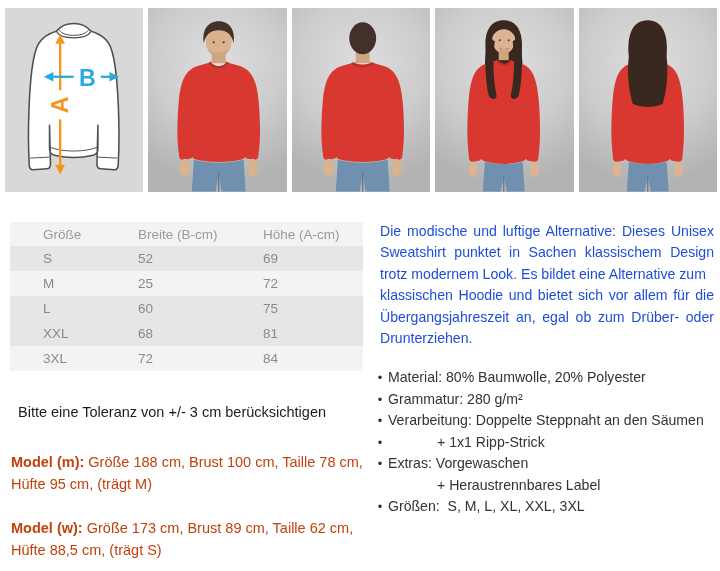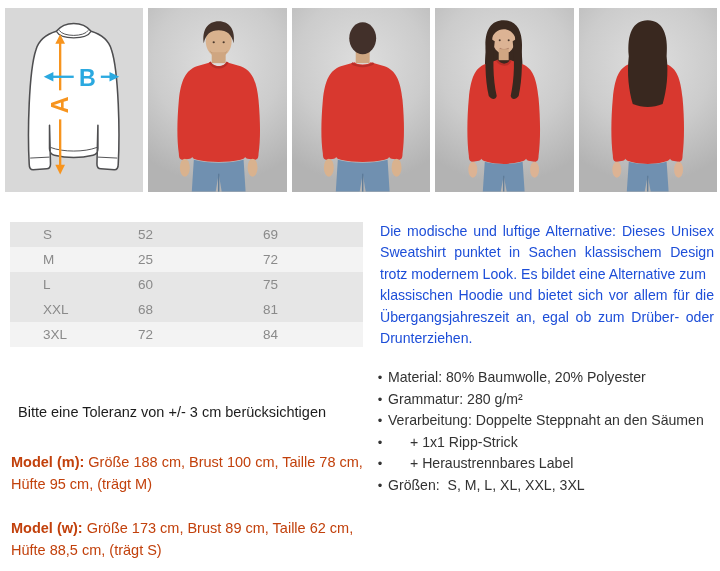--- a/index.html
+++ b/index.html
@@ -38,21 +38,21 @@
   .model-block b{font-weight:bold;}
   
   .description{
     position:absolute;left:380px;top:221px;width:334px;
     font-size:14.1px;line-height:21.4px;color:#1d4ed8;text-align:justify;
   }
   .features{position:absolute;left:372px;top:367px;width:346px;font-size:14.1px;line-height:21.5px;color:#333333;}
   .feature{display:flex;}
   .dot{flex:none;width:16px;text-align:center;font-size:13px;color:#333333;}
   .ftxt{flex:1;}
-  .fsub{margin-left:22px;}
+  .fsub{margin-left:49px;}
 </style>
 </head>
 <body>
 
 <div class="gallery">
 
   <div class="tile diagram-tile">
     <svg viewBox="0 0 143 184">
 
       <path d="M53,21 C58,15 64,13 71,13 C78,13 84,15 89,21 C99,24 107,30 110,40
@@ -159,20 +159,25 @@
   </div>
 </div>
 
 <table class="size-table">
   <colgroup>
       <col class="c1">
       <col class="c2">
       <col class="c3">
     </colgroup>
   <tbody>
+      <tr>
+    <th>Größe</th>
+    <th>Breite (B-cm)</th>
+    <th>Höhe (A-cm)</th>
+  </tr>
   <tr class="alt">
     <td>S</td>
     <td>52</td>
     <td>69</td>
   </tr>
   <tr class="base">
     <td>M</td>
     <td>25</td>
     <td>72</td>
   </tr>
@@ -226,20 +231,21 @@
   </div>
   <div class="feature">
     <span class="dot">•</span>
     <div class="ftxt">
       <div class="fsub">+ 1x1 Ripp-Strick</div>
     </div>
   </div>
   <div class="feature">
     <span class="dot">•</span>
     <div class="ftxt">
+      <span>Extras: Vorgewaschen</span>
       <div class="fsub">+ Heraustrennbares Label</div>
     </div>
   </div>
   <div class="feature">
     <span class="dot">•</span>
     <div class="ftxt">Größen:&nbsp; S, M, L, XL, XXL, 3XL</div>
   </div>
 </div>
 
 </body></html>

